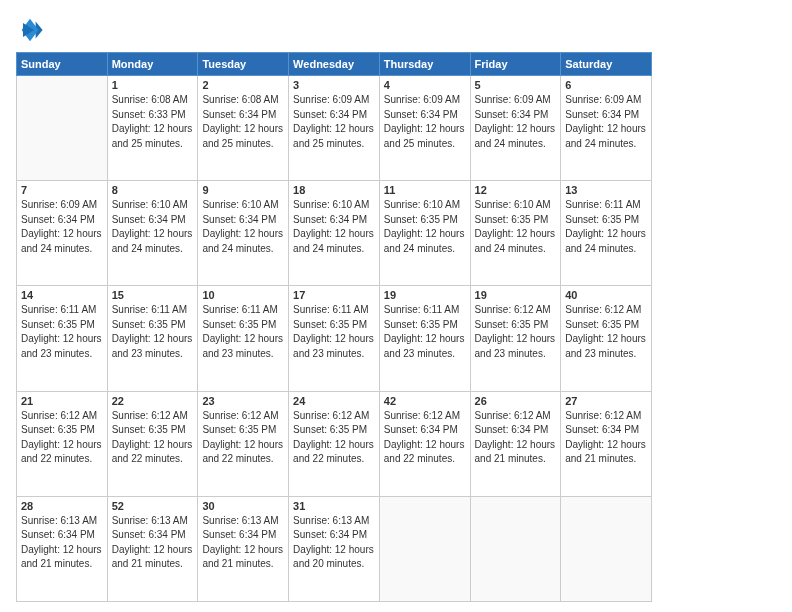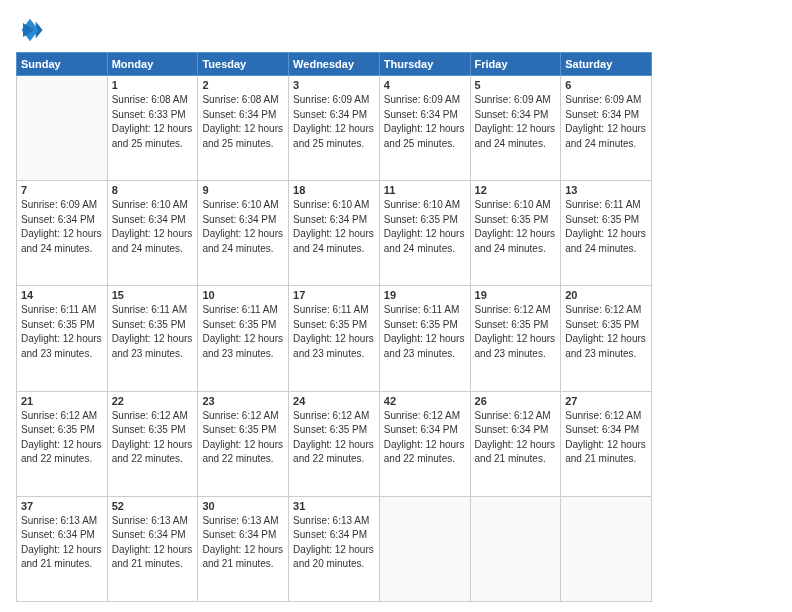--- a/index.html
+++ b/index.html
@@ -262,21 +262,21 @@
 and 23 minutes.</div>
           </td>
           <td>
             <span class="day-number">19</span>
             <div class="day-info" style="white-space: pre-line;">Sunrise: 6:12 AM
 Sunset: 6:35 PM
 Daylight: 12 hours
 and 23 minutes.</div>
           </td>
           <td>
-            <span class="day-number">20</span>
+            <span class="day-number">40</span>
             <div class="day-info" style="white-space: pre-line;">Sunrise: 6:12 AM
 Sunset: 6:35 PM
 Daylight: 12 hours
 and 23 minutes.</div>
           </td>
         </tr>
         <tr>
           <td>
             <span class="day-number">21</span>
             <div class="day-info" style="white-space: pre-line;">Sunrise: 6:12 AM
@@ -322,21 +322,21 @@
           <td>
             <span class="day-number">27</span>
             <div class="day-info" style="white-space: pre-line;">Sunrise: 6:12 AM
 Sunset: 6:34 PM
 Daylight: 12 hours
 and 21 minutes.</div>
           </td>
         </tr>
         <tr>
           <td>
-            <span class="day-number">37</span>
+            <span class="day-number">28</span>
             <div class="day-info" style="white-space: pre-line;">Sunrise: 6:13 AM
 Sunset: 6:34 PM
 Daylight: 12 hours
 and 21 minutes.</div>
           </td>
           <td>
             <span class="day-number">52</span>
             <div class="day-info" style="white-space: pre-line;">Sunrise: 6:13 AM
 Sunset: 6:34 PM
 Daylight: 12 hours

